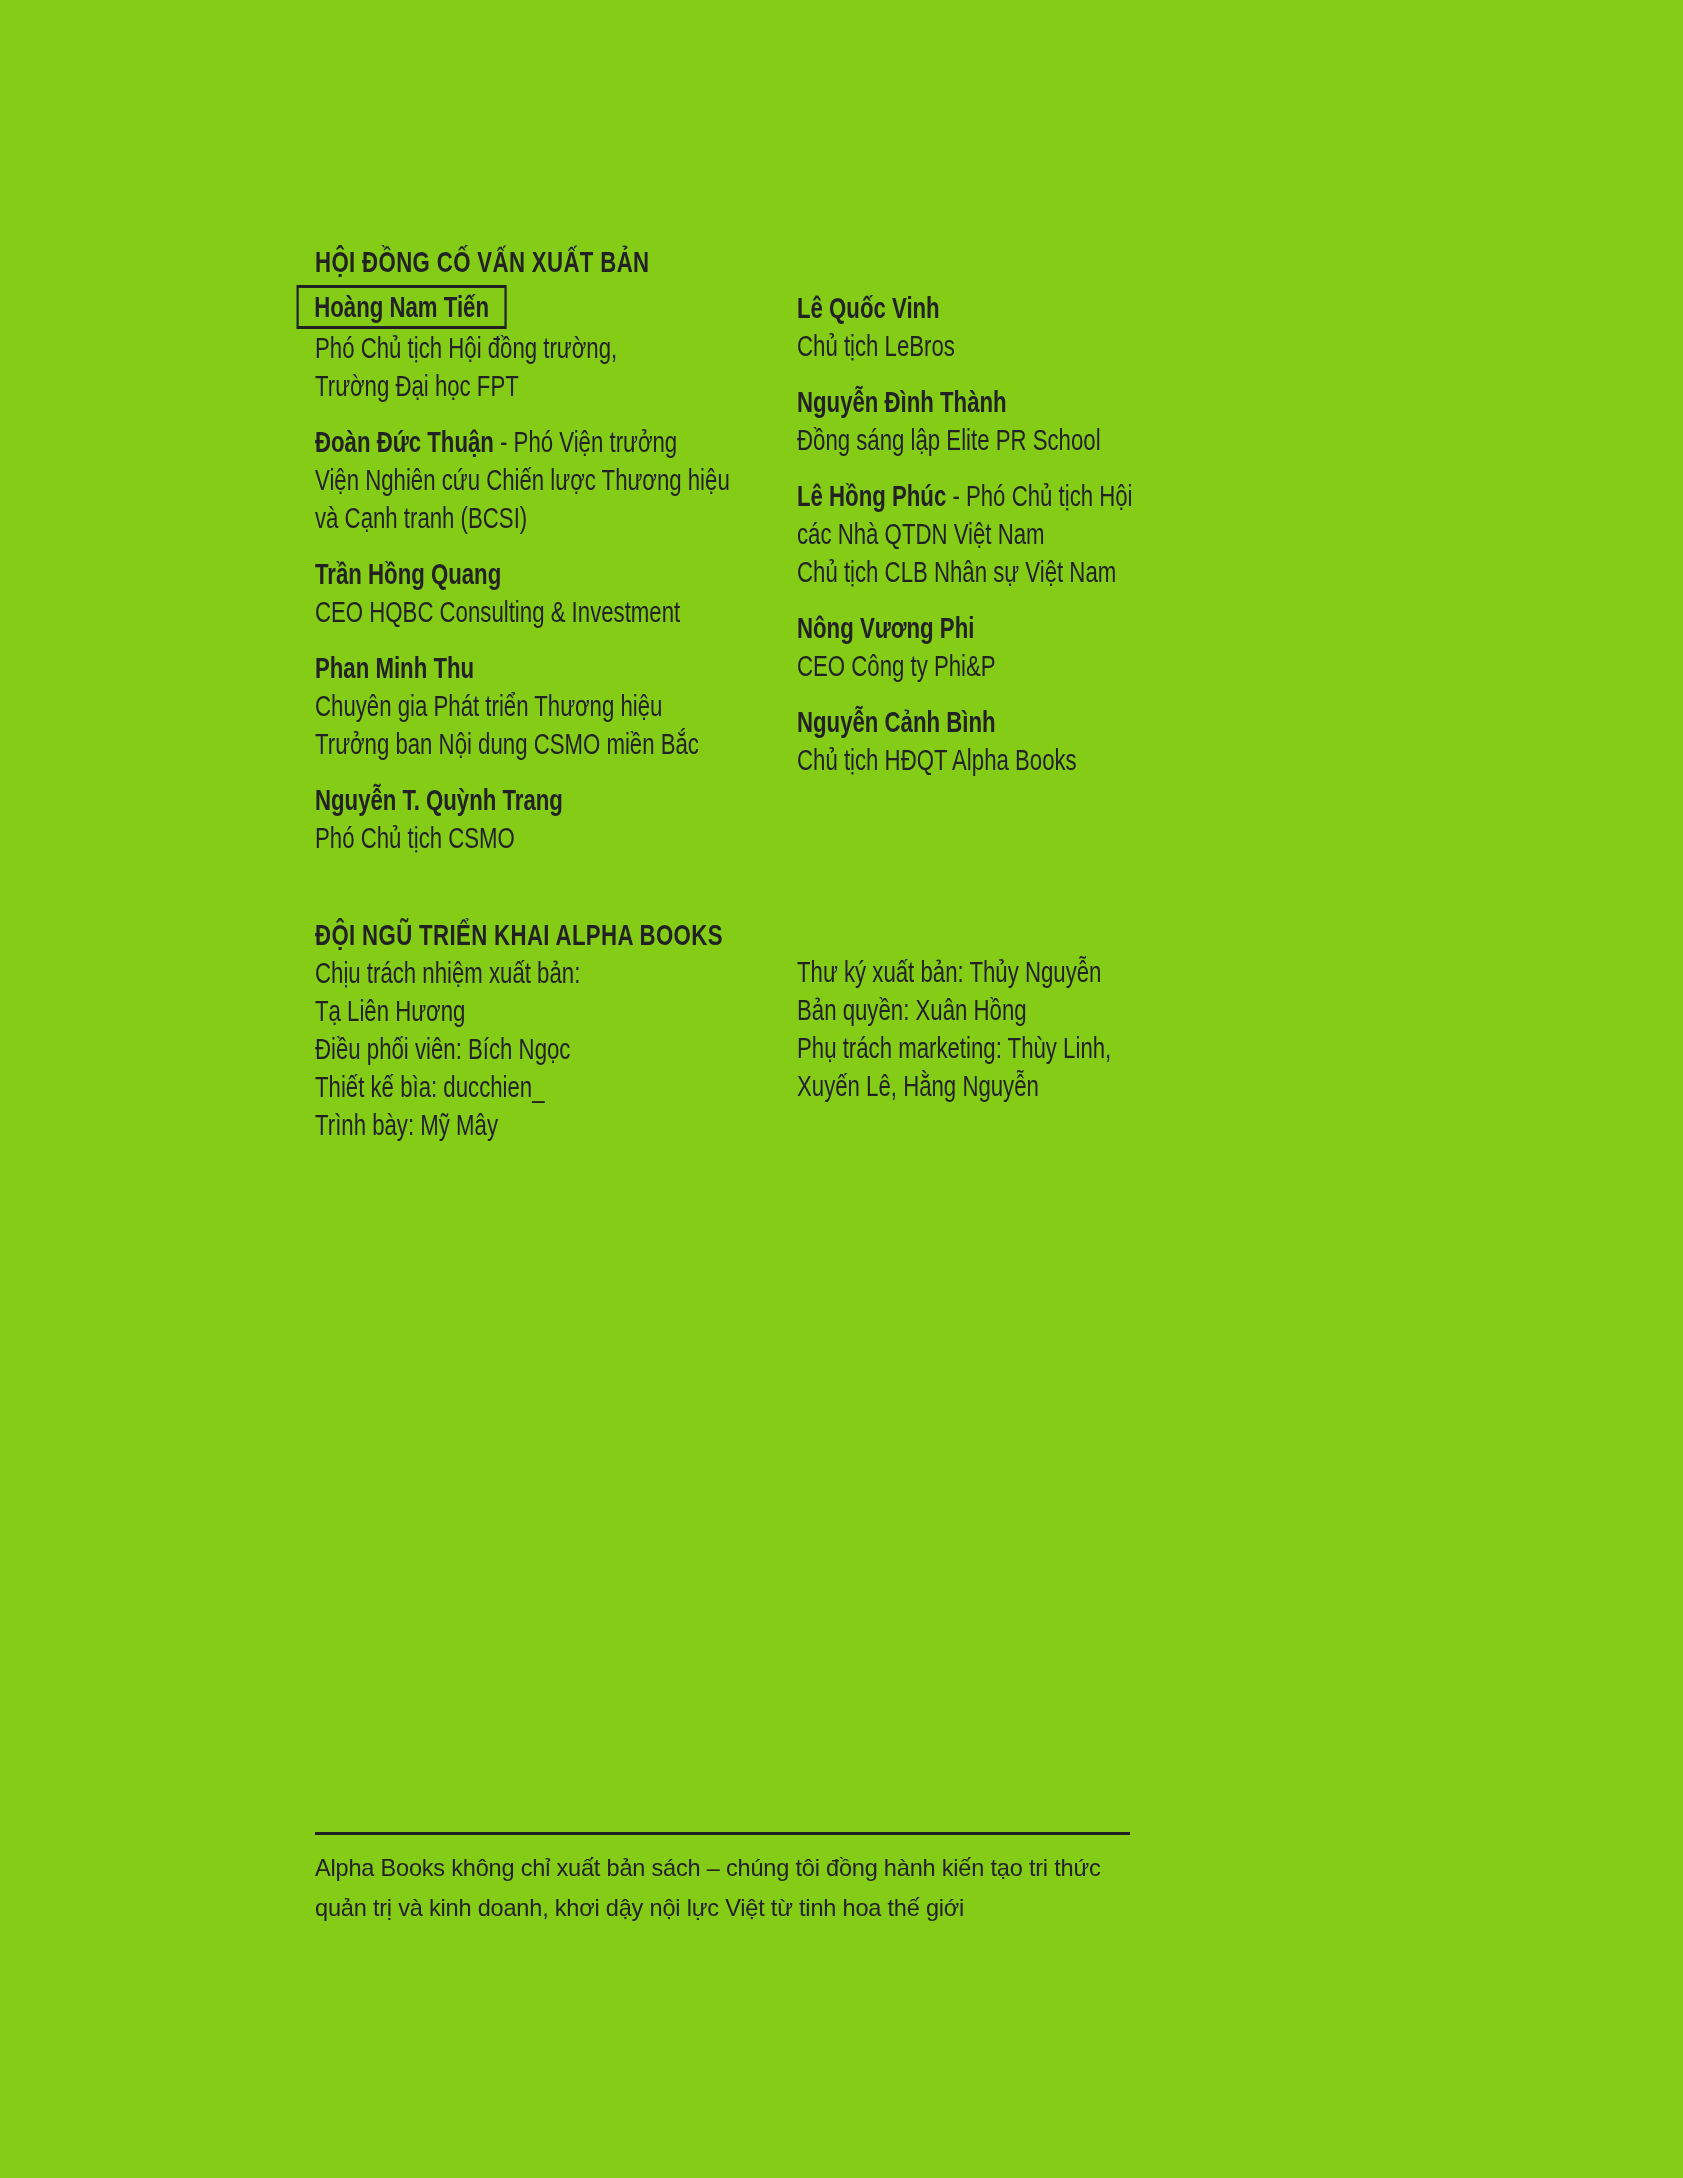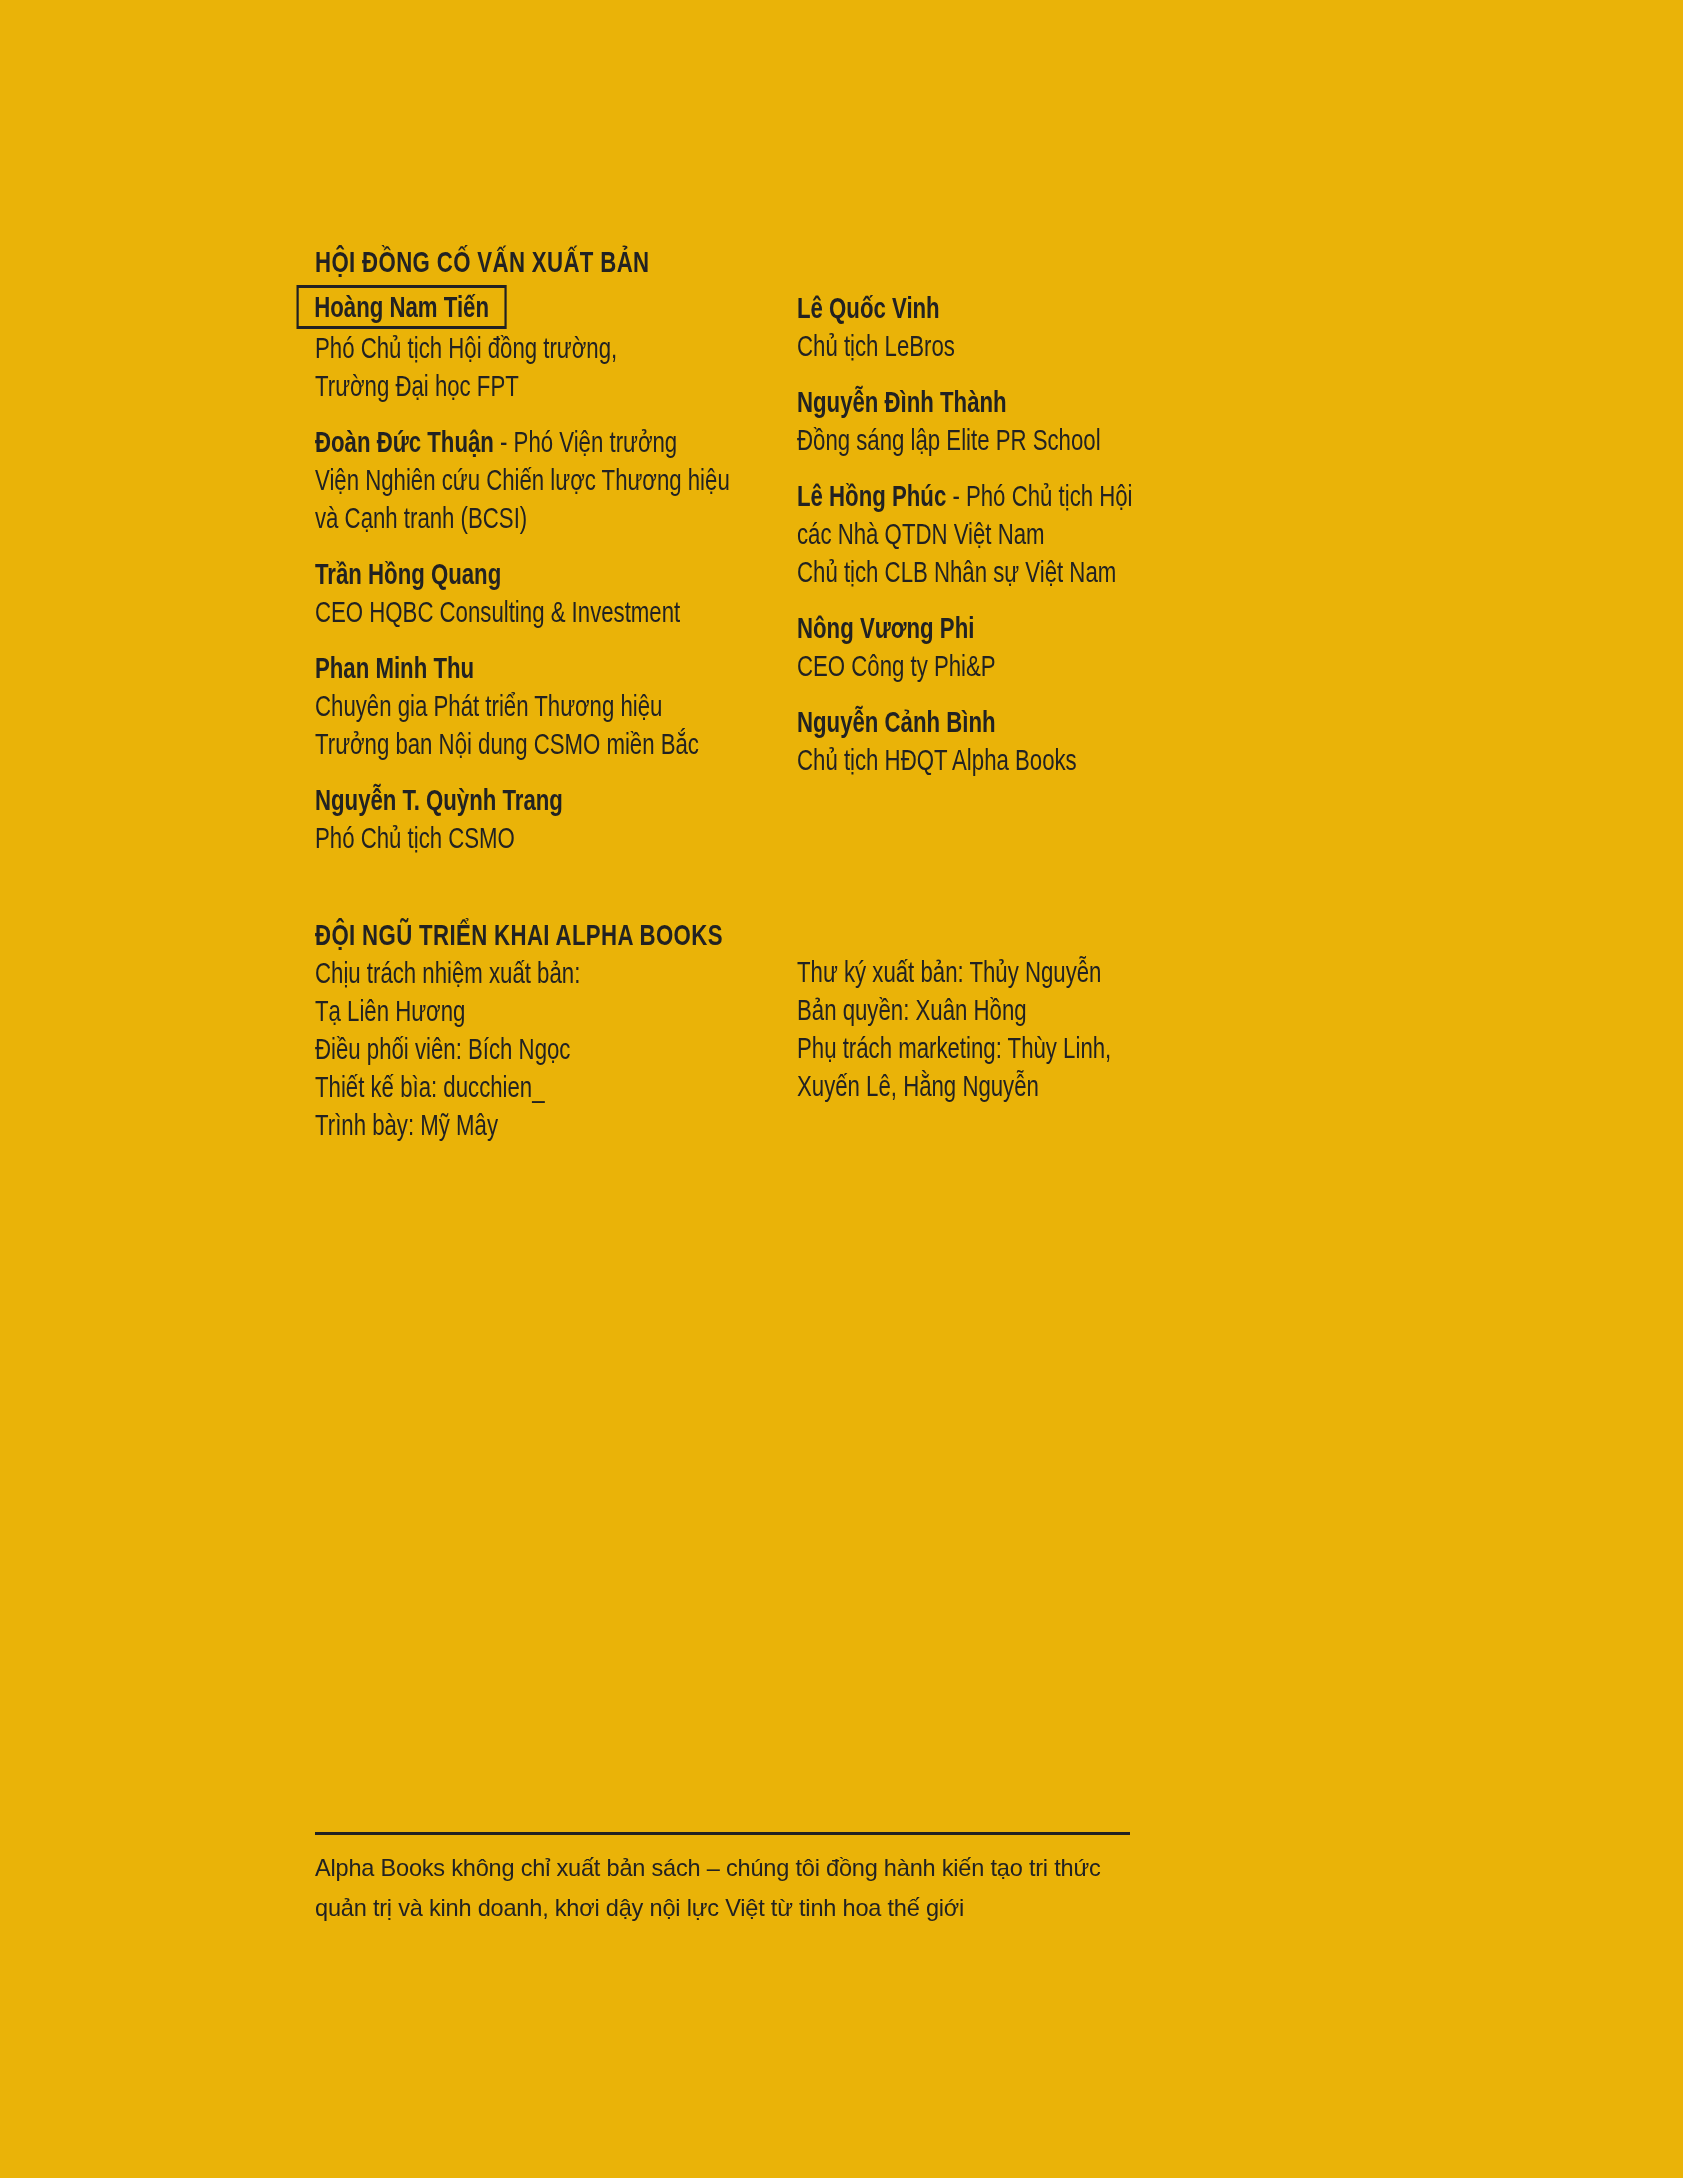--- a/index.html
+++ b/index.html
@@ -4,21 +4,21 @@
 <style>
   * { margin:0; padding:0; box-sizing:border-box; }
   html, body { background:#ffffff; }
   body {
     width:1683px; height:2178px;
     position:relative;
     font-family:"Liberation Sans", sans-serif;
     color:#222222;
     overflow:hidden;
   }
-  .page { position:absolute; inset:0; background:#eab308; }
+  .page { position:absolute; inset:0; background:#84cc16; }
 
   
   .col {
     position:absolute;
     transform:scaleX(0.74);
     transform-origin:0 0;
     width:911px;
     font-size:30px;
     line-height:38px;
     white-space:nowrap;

